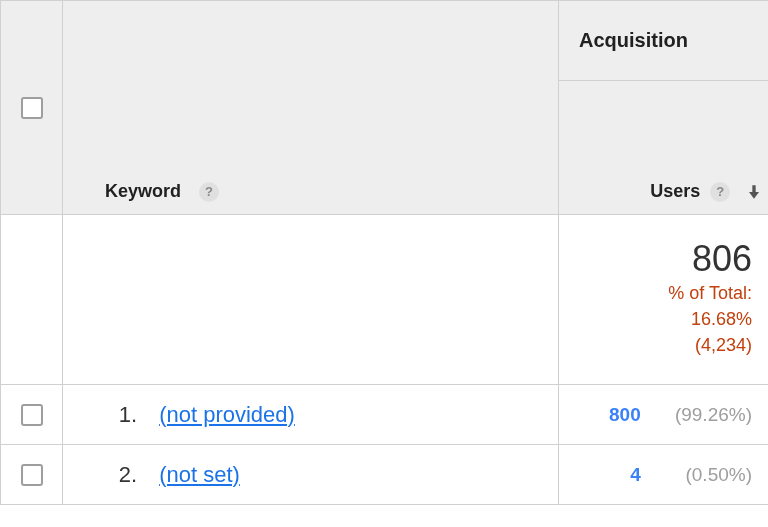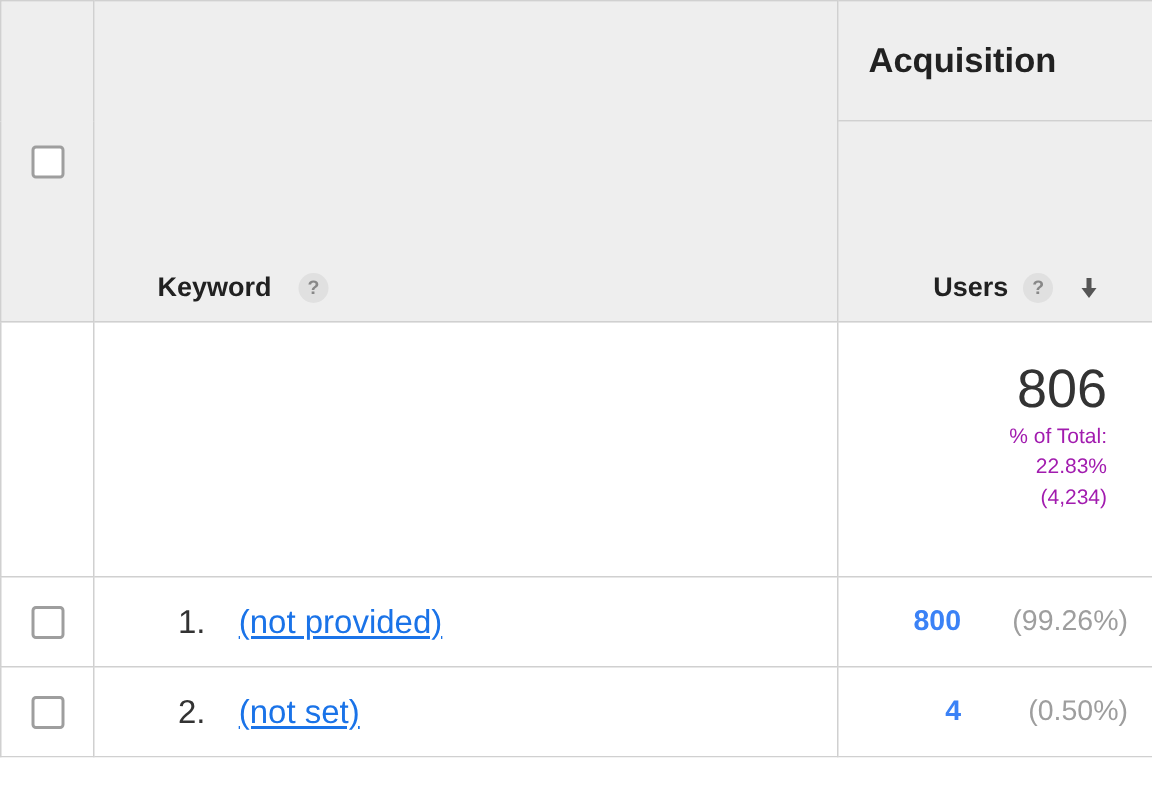--- a/index.html
+++ b/index.html
@@ -5,37 +5,37 @@
     * { box-sizing: border-box; margin: 0; padding: 0; }
     body { font-family: Arial, Helvetica, sans-serif; font-size: 14px; color: #212121; background: #fff; width: 768px; }
     table { border-collapse: collapse; width: 100%; table-layout: fixed; }
     td, th { border: 1px solid #d0d0d0; }
     .col-check { width: 62px; }
     .col-keyword { width: 496px; }
     .col-users { width: 210px; }
 
     .hdr { background: #eeeeee; }
     .hdr-top-keyword { height: 80px; padding-left: 42px; vertical-align: bottom; padding-bottom: 12px; }
-    .hdr-top-acq { height: 80px; padding-left: 20px; vertical-align: middle; font-weight: 700; font-size: 23px; }
-    .hdr-sub-users { height: 134px; text-align: right; padding-right: 32px; padding-bottom: 12px; vertical-align: bottom; white-space: nowrap; }
+    .hdr-top-acq { height: 80px; padding-left: 20px; vertical-align: middle; font-weight: 700; font-size: 20px; }
+    .hdr-sub-users { height: 134px; text-align: right; padding-right: 4px; padding-bottom: 12px; vertical-align: bottom; white-space: nowrap; }
     .hdr-sub-users .label { font-weight: 700; font-size: 18px; display: inline-block; vertical-align: middle; }
     .hdr-keyword-label { font-weight: 700; font-size: 18px; display: inline-block; vertical-align: middle; margin-right: 8px; }
 
     .help { display: inline-flex; align-items: center; justify-content: center; width: 20px; height: 20px; border-radius: 50%; background: #e0e0e0; color: #888; font-size: 13px; font-weight: 700; vertical-align: middle; margin: 0 6px; }
     .arrow { display: inline-block; vertical-align: middle; color: #555; margin-left: 4px; }
     .arrow svg { width: 20px; height: 20px; display: block; }
 
     .check-cell { text-align: center; vertical-align: middle; height: 60px; }
     .checkbox { appearance: none; width: 22px; height: 22px; border: 2px solid #9e9e9e; border-radius: 3px; background: #fff; display: inline-block; vertical-align: middle; cursor: pointer; }
 
     .summary-row td { border-top: 1px solid #d0d0d0; }
     .summary-keyword { height: 170px; }
-    .summary-users { text-align: right; padding: 24px 30px; vertical-align: top; }
+    .summary-users { text-align: right; padding: 24px 16px; vertical-align: top; }
     .summary-users .big { font-size: 36px; color: #333; display: block; line-height: 1.1; }
-    .summary-users .sub { color: #a21caf; font-size: 14px; line-height: 1.35; display: block; margin-top: 2px; }
+    .summary-users .sub { color: #c2410c; font-size: 18px; line-height: 1.35; display: block; margin-top: 2px; }
 
     .data-keyword { padding-left: 26px; font-size: 22px; }
     .idx { display: inline-block; width: 48px; text-align: right; margin-right: 16px; color: #333; }
     .kw { color: #1a73e8; }
 
     .data-users { text-align: right; padding-right: 16px; font-size: 19px; }
     .data-users .val { font-weight: 700; color: #3b82f6; display: inline-block; min-width: 48px; text-align: right; }
     .data-users .pct { color: #9e9e9e; margin-left: 10px; display: inline-block; min-width: 96px; }
   </style>
 </head>
@@ -73,21 +73,21 @@
       </span>
     </td>
   </tr>
 
   <tr class="summary-row">
     <td class="summary-keyword"></td>
     <td class="summary-keyword"></td>
     <td class="summary-users">
       <span class="big">806</span>
       <span class="sub">% of Total:</span>
-      <span class="sub">22.83%</span>
+      <span class="sub">16.68%</span>
       <span class="sub">(4,234)</span>
     </td>
   </tr>
 
   <tr>
     <td class="check-cell">
       <input type="checkbox" class="checkbox" style="">
     </td>
     <td class="data-keyword">
       <span class="idx">1.</span>

